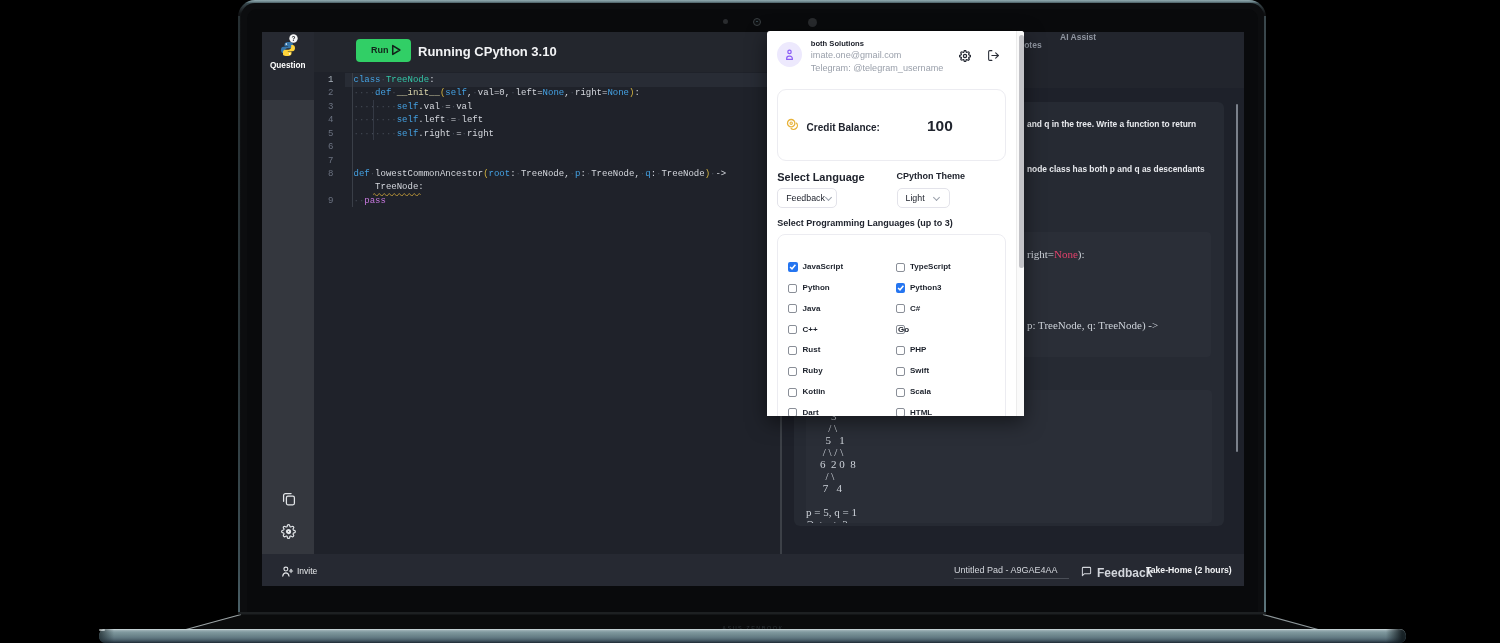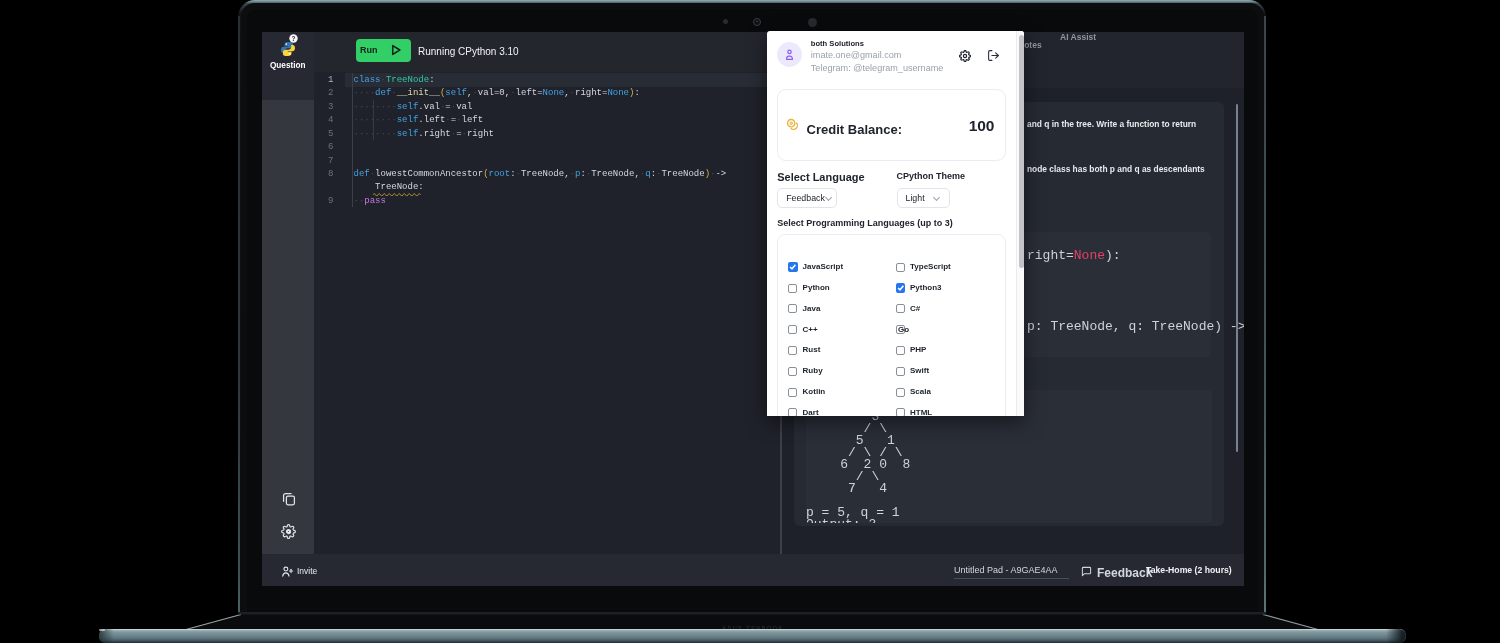--- a/index.html
+++ b/index.html
@@ -19,41 +19,41 @@
 #base::before{content:"";position:absolute;left:0;top:0;width:15px;height:100%;border-radius:7px 0 0 7px;background:linear-gradient(90deg,rgba(24,36,40,.75),rgba(24,36,40,0));}
 #base::after{content:"";position:absolute;right:0;top:0;width:20px;height:100%;border-radius:0 7px 7px 0;background:linear-gradient(270deg,rgba(14,22,26,.9) 20%,rgba(14,22,26,0));}
 #basehl{left:99px;top:628.6px;width:6px;height:2.6px;border-radius:2px;background:rgba(228,238,238,.65);filter:blur(.5px)}
 
 #disp{left:262px;top:32px;width:981.5px;height:553.5px;background:#1f222a;overflow:hidden;font-size:8px;color:#d5d8de}
 
 #topbar{left:0;top:0;width:981.5px;height:39.6px;background:#23262d}
 #sidebar{left:0;top:0;width:51.5px;height:521.5px;background:#34373e}
 #qtab{left:0;top:0;width:51.5px;height:68px;background:#262931;text-align:center}
 #qtab .lbl{position:absolute;left:0;top:28.5px;width:51.5px;text-align:center;color:#fff;font-size:8.2px;font-weight:700}
-#runbtn{left:94px;top:6.5px;width:55px;height:23px;background:#31cf66;border-radius:4px;color:#12231a;font-size:9px;font-weight:700;line-height:23px;padding-left:4px}
-#runlabel{left:156px;top:0;height:39.6px;line-height:39.6px;color:#f2f3f5;font-size:10px;font-weight:400}
+#runbtn{left:94px;top:6.5px;width:55px;height:23px;background:#31cf66;border-radius:4px;color:#12231a;font-size:9px;font-weight:700;line-height:23px;padding-left:15px}
+#runlabel{left:156px;top:0;height:39.6px;line-height:39.6px;color:#f2f3f5;font-size:13px;font-weight:700}
 
 #editor{left:51.5px;top:39.6px;width:467px;height:482px;background:#1f222a}
 #lnum{position:absolute;left:0;top:2.2px;width:20px;text-align:right;color:#6b7280;font-family:"Liberation Mono",monospace;font-size:9px;line-height:13.45px;white-space:pre}
 #code{position:absolute;left:40px;top:2.2px;font-family:"Liberation Mono",monospace;font-size:9px;line-height:13.45px;white-space:pre;color:#d5d8de}
 #activeline{left:31px;top:1.9px;width:436px;height:14px;background:#282c35}
 .kw{color:#44a1e2}.cl{color:#33c6a7}.fn{color:#dbd7ac}.pa{color:#d3b341}.mg{color:#c678dd}.dt{color:#454b56}
 #guide1{left:38.2px;top:1px;width:1px;height:134px;background:#3a3f48}
 #guide2{left:59.8px;top:28px;width:1px;height:40px;background:#343944}
 
 
 #vdiv{left:518px;top:39.6px;width:1.5px;height:482px;background:#3c4047}
 
 #rpanel{left:519.5px;top:0;width:462px;height:521.5px;background:#1e212a}
 #rtopbar{left:0;top:0;width:462px;height:56px;background:#22252d}
 .rtab{position:absolute;top:8px;height:10px;color:#8f95a0;font-size:8.5px;font-weight:700}
 #qcard{left:12px;top:70px;width:430.5px;height:424px;background:#262a33;border-radius:6px}
 .qtext{position:absolute;color:#e8eaee;font-size:8.4px;font-weight:700;white-space:pre}
 .rcode{position:absolute;background:#2a2e37;border-radius:4px}
-.rmono{position:absolute;font-family:Liberation Mono, monospace;font-size:13px;color:#ced3da;white-space:pre}
+.rmono{position:absolute;font-family:Liberation Serif, serif;font-size:11px;color:#ced3da;white-space:pre}
 .red{color:#e2416b}
 #rscroll{left:454px;top:72px;width:2.5px;height:348px;background:#7b818b;border-radius:2px}
 
 #botbar{left:0;top:521.5px;width:981.5px;height:32px;background:#262932}
 
 #popup{left:767px;top:31px;width:257px;height:385px;background:#fff;border-radius:3px 3px 0 0;
  box-shadow:0 6px 20px rgba(0,0,0,.5);color:#20242e;overflow:hidden}
 #popup .gray{color:#9aa0ab;font-size:9.1px}
 #ptrack{left:249px;top:0;width:8px;height:385px;background:#fafafa;border-left:1px solid #ececec}
 #pthumb{top:4px;width:5px;height:233px;background:#c3c3c7;border-radius:3px}
@@ -210,22 +210,22 @@
       <path d="M9 21H5a2 2 0 0 1-2-2V5a2 2 0 0 1 2-2h4"></path>
       <polyline points="16 17 21 12 16 7"></polyline>
       <line x1="21" y1="12" x2="9" y2="12"></line>
     </svg>
   <div class="card" style="left:10.2px;top:57.8px;width:228.7px;height:71.9px"></div>
   <svg class="a" style="left:19px;top:87px" width="15" height="15" viewBox="0 0 24 24" fill="none" stroke="#e8b33a" stroke-width="2.1">
       <circle cx="8.3" cy="8.3" r="5.9"></circle>
       <circle cx="8.3" cy="8.3" r="1.9" stroke-width="1.7"></circle>
       <path d="M16.4 7.6a5.9 5.9 0 1 1-8.8 8.8"></path>
     </svg>
-  <div class="pl bold" style="left:39.6px;top:90.5px;font-size:13px">Credit Balance:</div>
-  <div class="pl bold" style="left:160px;top:86px;width:67.5px;text-align:right;font-size:15.5px">100</div>
+  <div class="pl bold" style="left:39.6px;top:90.5px;font-size:10px">Credit Balance:</div>
+  <div class="pl bold" style="left:160px;top:86px;width:67.5px;font-size:15.5px">100</div>
   <div class="pl bold" style="left:10.2px;top:140.4px;font-size:11px">Select Language</div>
   <div class="pl bold" style="left:129.5px;top:140.4px;font-size:9px">CPython Theme</div>
   <div class="dd" style="left:10.2px;top:156.5px;width:59.4px">Feedback</div>
   <div class="chev" style="left:58.5px;top:164px"></div>
   <div class="dd" style="left:129.5px;top:156.5px;width:53.2px">Light</div>
   <div class="chev" style="left:166.5px;top:164px"></div>
   <div class="pl bold" style="left:10.2px;top:186.9px;font-size:9px">Select Programming Languages (up to 3)</div>
   <div class="card" style="left:10.2px;top:203.3px;width:228.7px;height:190px;border-radius:8px"></div>
   <div class="a" id="ptrack">
       <div class="a" id="pthumb" style="left:1.5px"></div>

